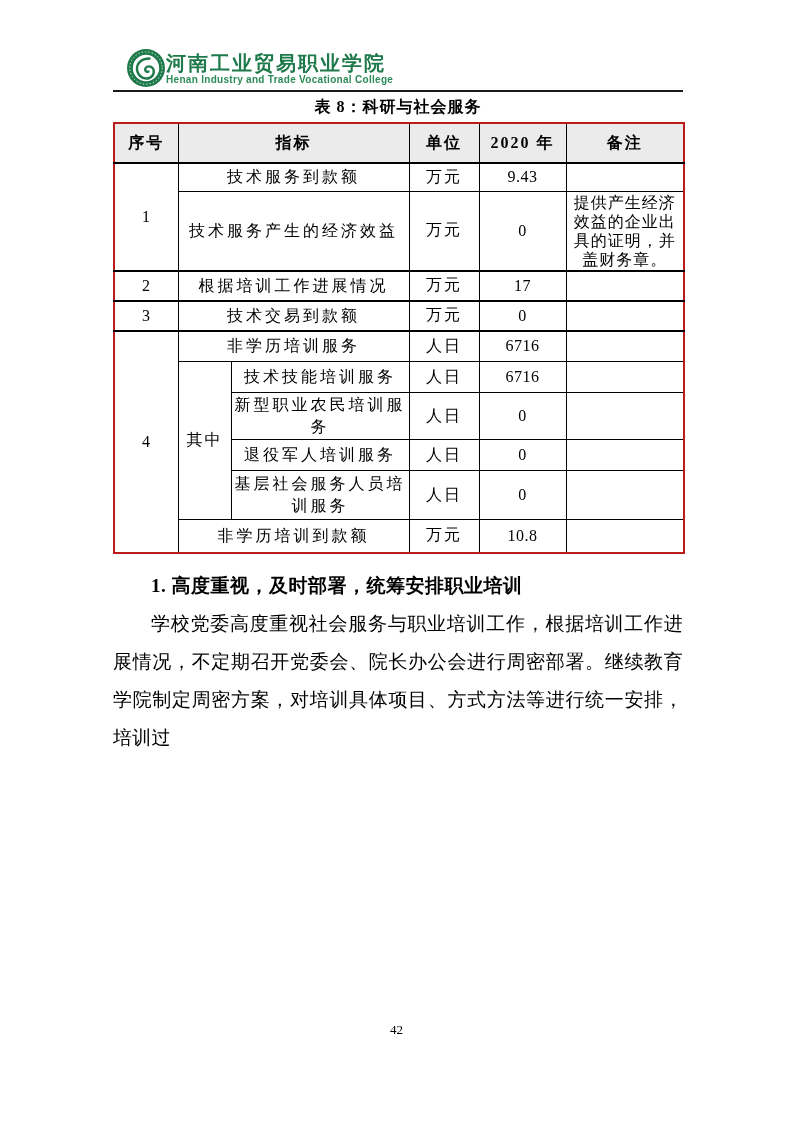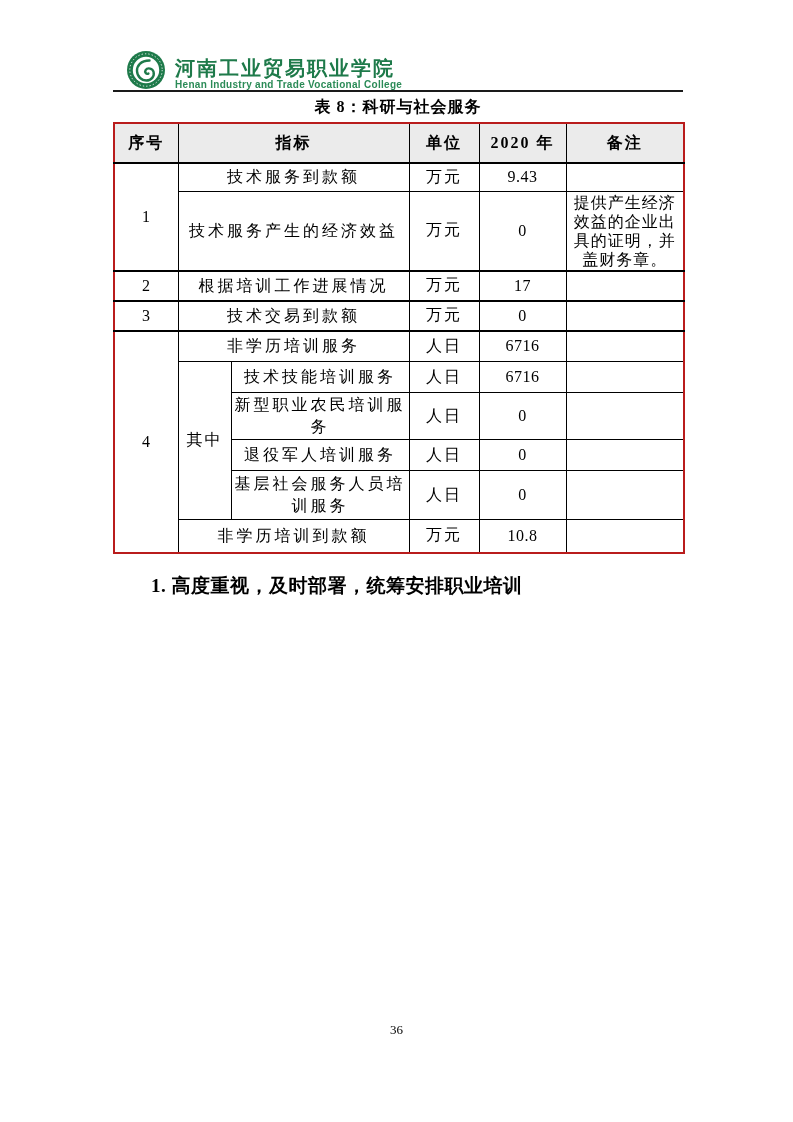--- a/index.html
+++ b/index.html
@@ -17,22 +17,21 @@
   .content {
     position: absolute;
     left: 113px;
     top: 46px;
     width: 570px;
   }
 
   
   .logo-row {
     display: flex;
-    align-items: flex-end;
-    gap: 9px;
+    align-items: center;
     margin-left: 13px;
     height: 44px;
   }
   .emblem { width: 40px; height: 40px; flex: 0 0 auto; }
   .logo-text { display: flex; flex-direction: column; justify-content: center; }
   .school-zh {
     color: #1e7a4a;
     font-weight: bold;
     font-size: 20px;
     letter-spacing: 2px;
@@ -226,18 +225,19 @@
         <td colspan="2" class="ind">非学历培训到款额</td>
         <td class="unit">万元</td>
         <td class="num">10.8</td>
         <td class="note"></td>
       </tr>
     </tbody>
       </table>
 
     <div class="body-text">
       <h3 class="sec-heading">1. 高度重视，及时部署，统筹安排职业培训</h3>
+      <p class="para">学校党委高度重视社会服务与职业培训工作，根据培训工作进展情况，不定期召开党委会、院长办公会进行周密部署。继续教育学院制定周密方案，对培训具体项目、方式方法等进行统一安排，培训过</p>
     </div>
 
   </div>
 
-  <div class="page-number">36</div>
+  <div class="page-number">42</div>
 </div>
 
 </body></html>

